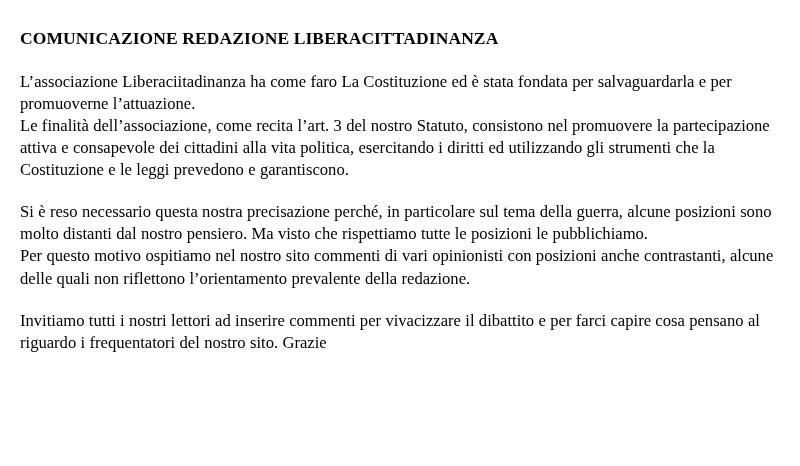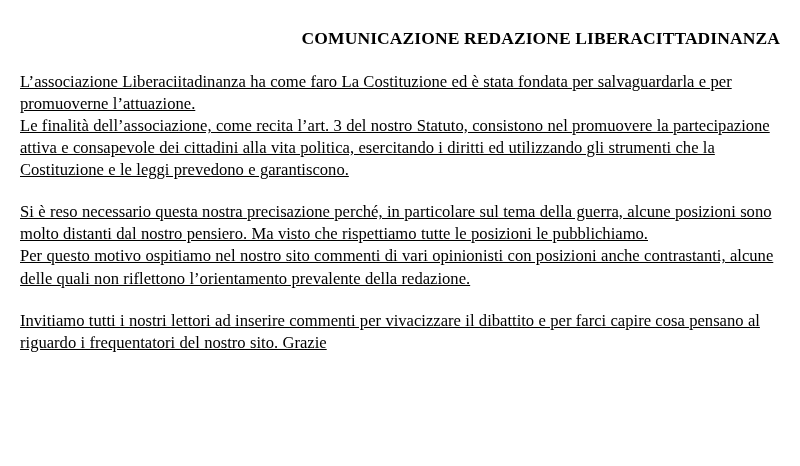--- a/index.html
+++ b/index.html
@@ -15,34 +15,33 @@
     overflow: hidden;
   }
   .page {
     width: 800px;
     height: 466px;
     box-sizing: border-box;
     padding: 28px 20px 10px 20px;
     position: relative;
   }
   .doc-title {
-    text-align: right;
+    text-align: left;
     font-weight: bold;
     font-size: 17.5px;
     letter-spacing: 0.1px;
     margin: 0 0 22px 0;
     line-height: 1.2;
   }
   .para {
     font-size: 16.6px;
     line-height: 1.33;
     margin: 0;
     text-align: left;
     word-spacing: 0.2px;
-    text-decoration: underline;
   }
   .block {
     margin-bottom: 0;
   }
   .spacer {
     height: 20px;
   }
 </style>
 </head>
 <body>

